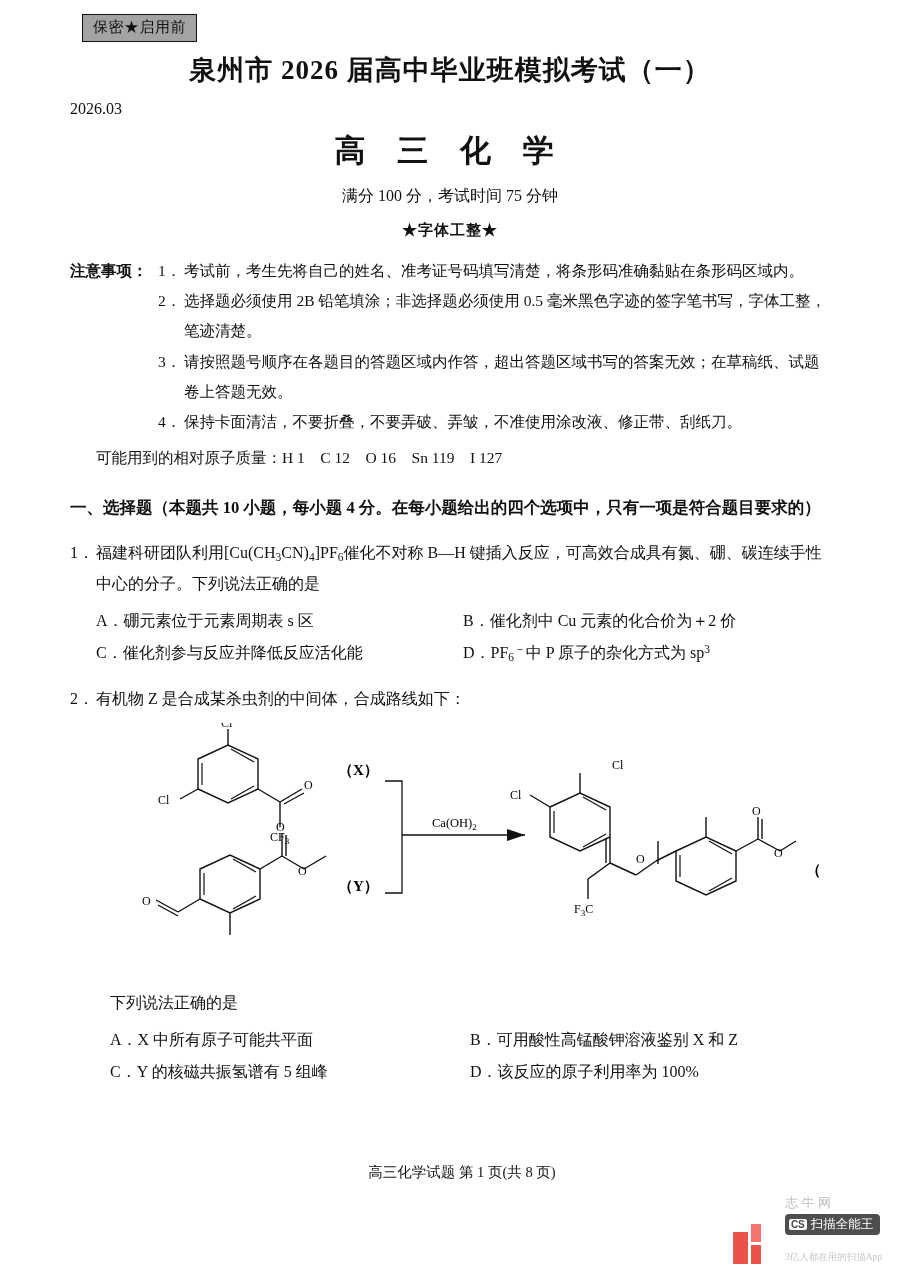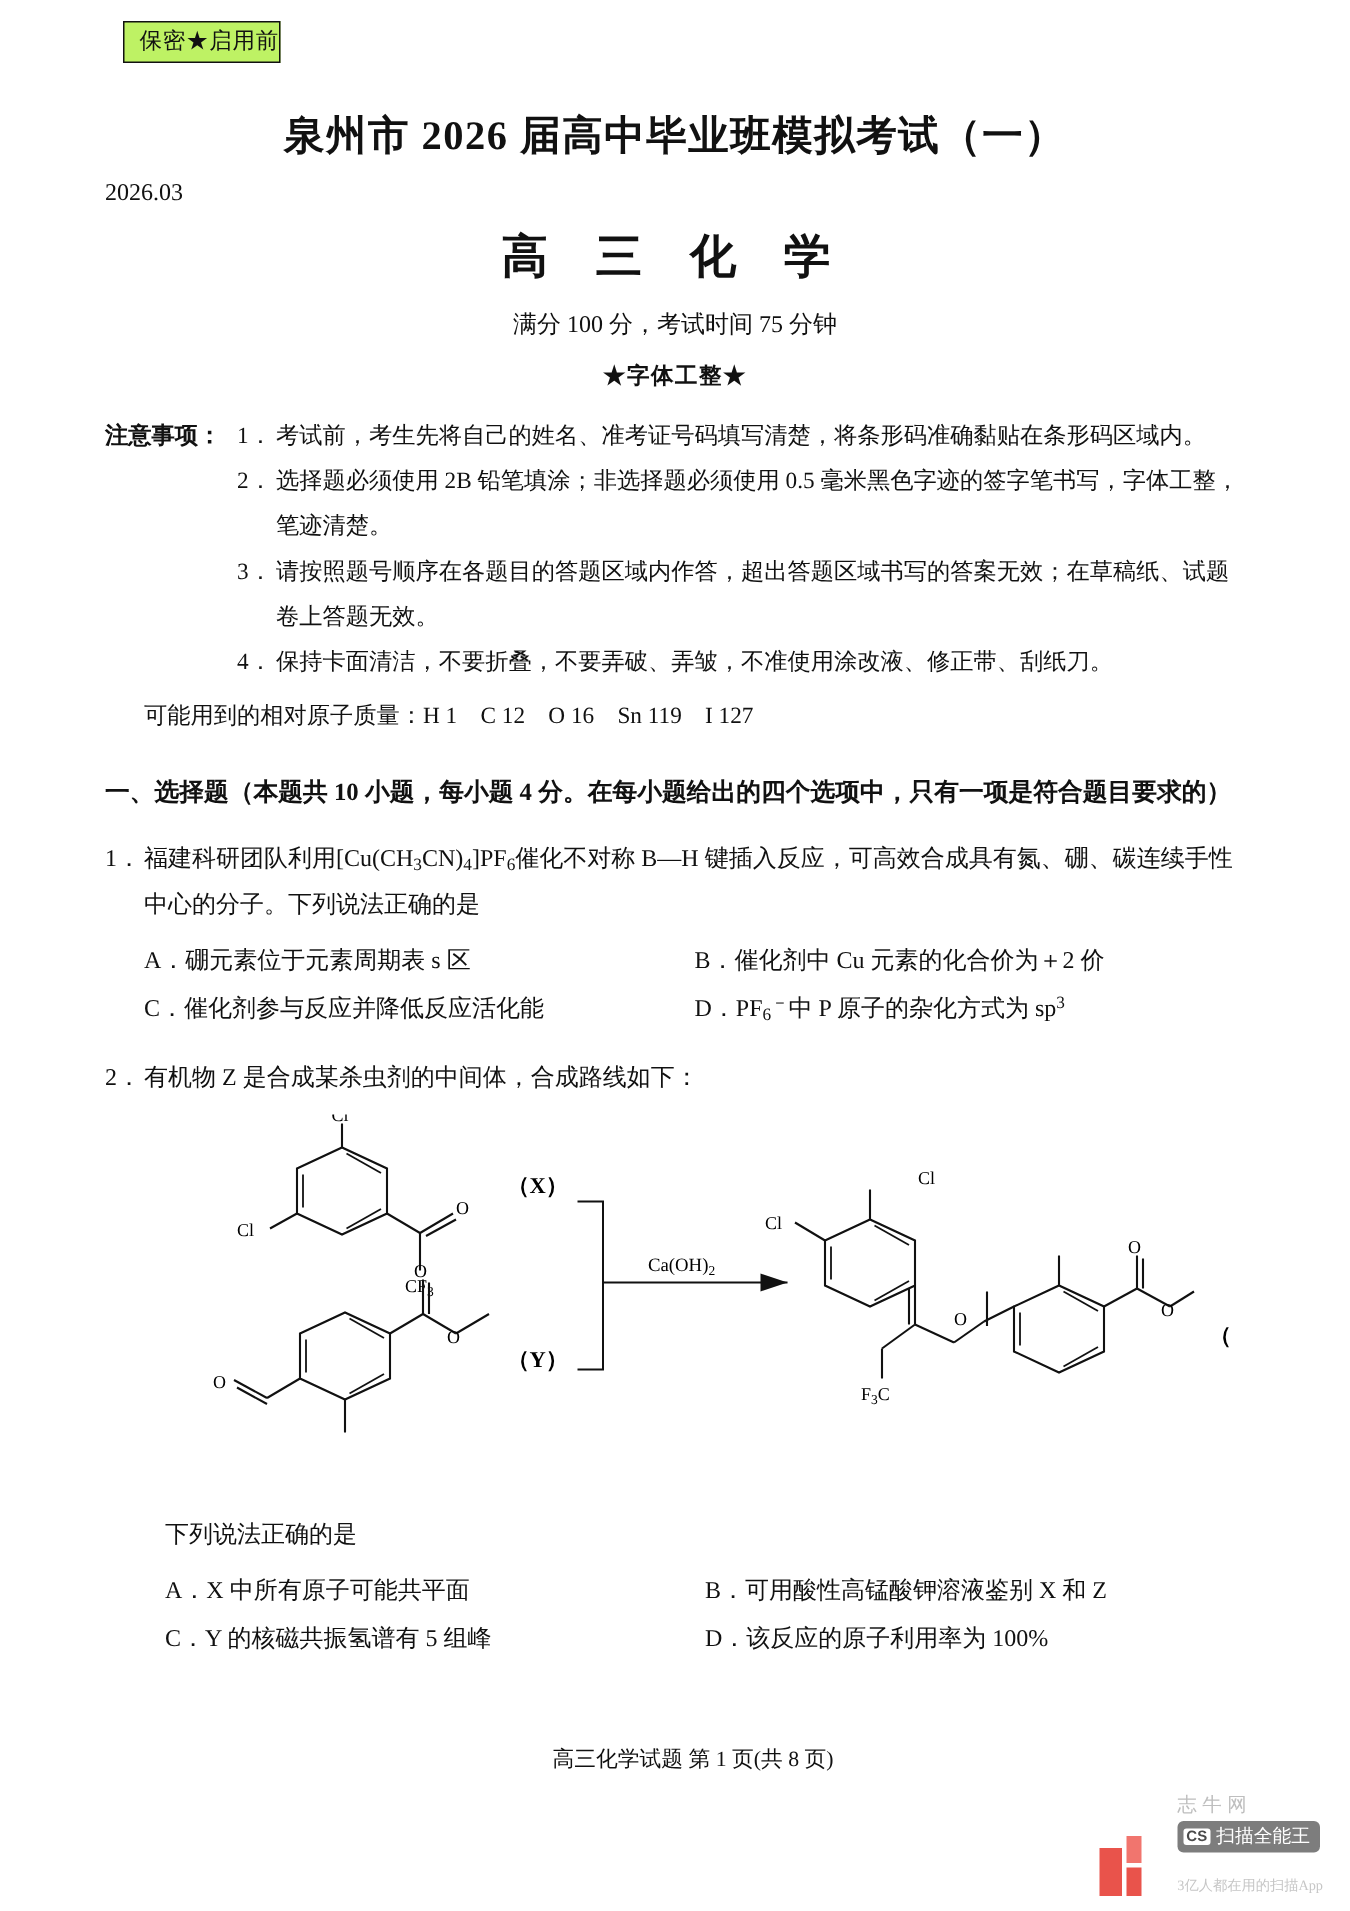--- a/index.html
+++ b/index.html
@@ -18,32 +18,32 @@
     width: 900px;
     height: 1274px;
     padding: 0 70px;
   }
   
   .secret-box {
     position: absolute;
     left: 82px;
     top: 14px;
     border: 1.5px solid #111;
-    padding: 3px 0 4px 10px;
+    padding: 3px 10px 4px 10px;
     font-size: 15px;
     font-family: "Liberation Sans", sans-serif;
     letter-spacing: 0.5px;
-    background:#bef264;
+    background:#a3a3a3;
   }
   .main-title {
     text-align: center;
     font-size: 27px;
     font-weight: bold;
     margin: 0;
-    padding-top: 72px;
+    padding-top: 52px;
     letter-spacing: 1px;
     font-family: "Liberation Serif", serif;
   }
   .date-line {
     text-align: left;
     font-size: 16px;
     margin-top: 12px;
     padding-right: 38px;
     font-family: "Liberation Serif", serif;
   }
@@ -169,21 +169,21 @@
   .wm-text {
     font-size: 13px;
     color: #b9b9b9;
     line-height: 1.25;
     font-family: "Liberation Sans", sans-serif;
   }
   .cs-badge {
     display:inline-flex;
     align-items:center;
     gap:4px;
-    background:#737373;
+    background:#404040;
     color:#fff;
     border-radius:4px;
     padding:2px 7px 2px 4px;
     font-size:12.5px;
     font-family:"Liberation Sans", sans-serif;
   }
   .cs-badge .cs {
     background:#fff; color:#3b3b3b; border-radius:2px;
     font-weight:bold; font-size:10px; padding:0 2px;
   }

